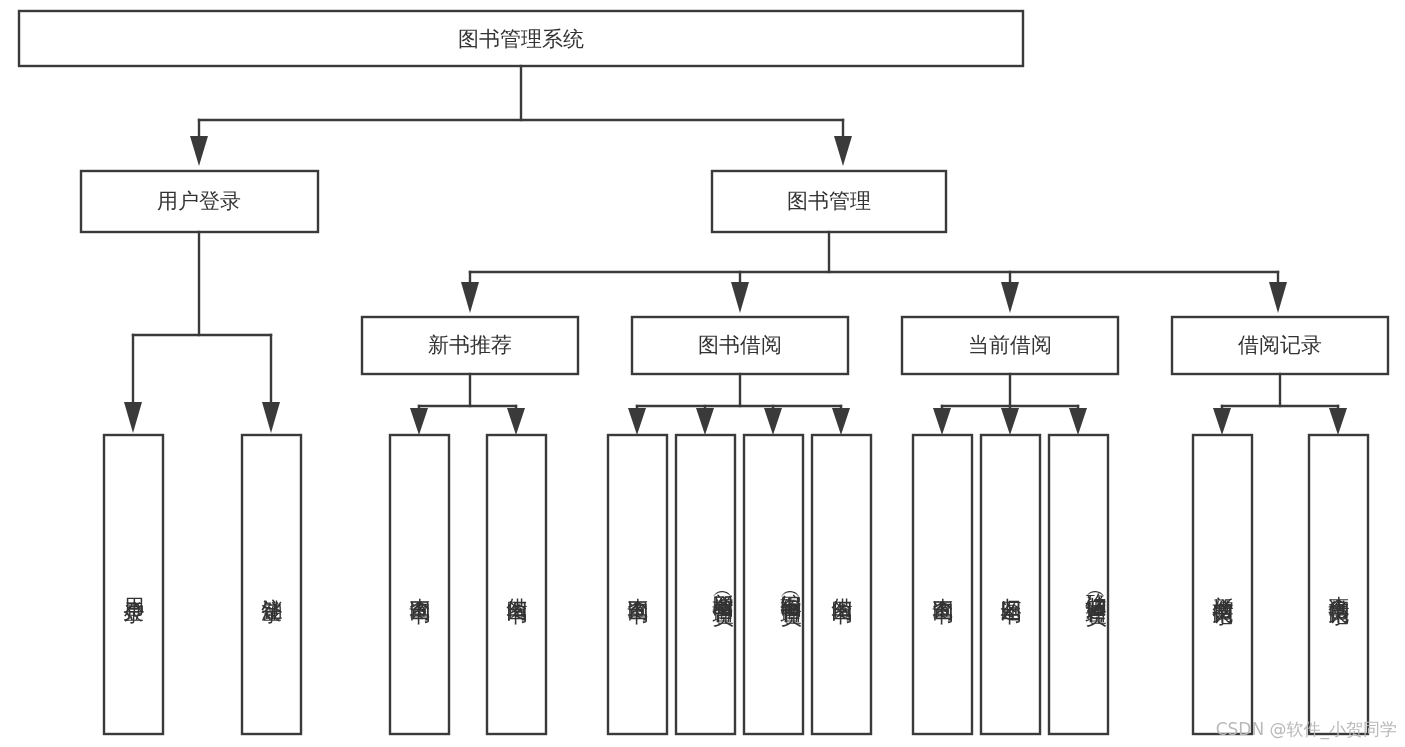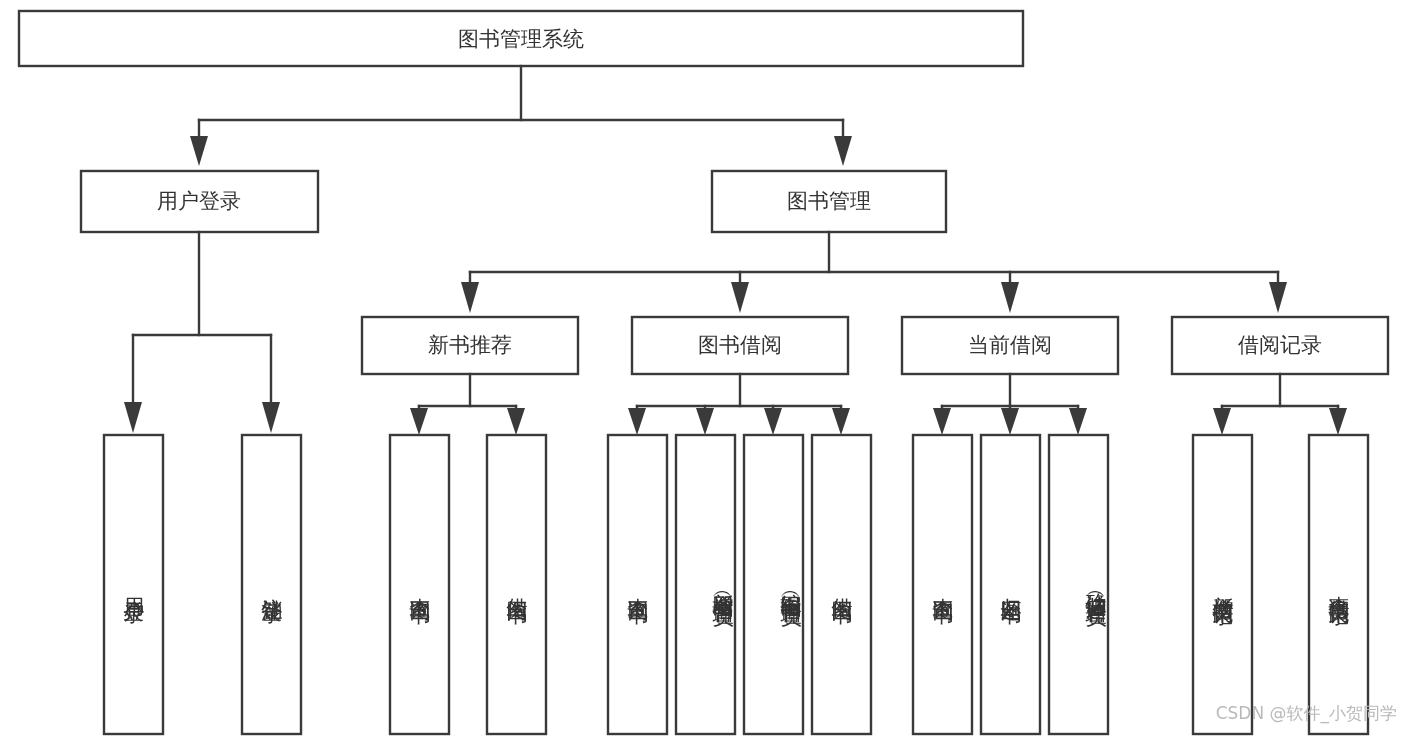--- a/index.html
+++ b/index.html
@@ -59,21 +59,21 @@
     letter-spacing: 2px;
     white-space: nowrap;
     display: flex;
     align-items: center;
     justify-content: center;
     pointer-events: none;
   }
   .watermark {
     position: absolute;
     right: 8px;
-    bottom: 22px;
+    bottom: 6px;
     font-family: "DejaVu Sans", "Liberation Sans", sans-serif;
     font-size: 17px;
     color: #b9b9b9;
     white-space: nowrap;
   }
 </style>
 </head>
 <body>
 
 <div id="diagram-root">

